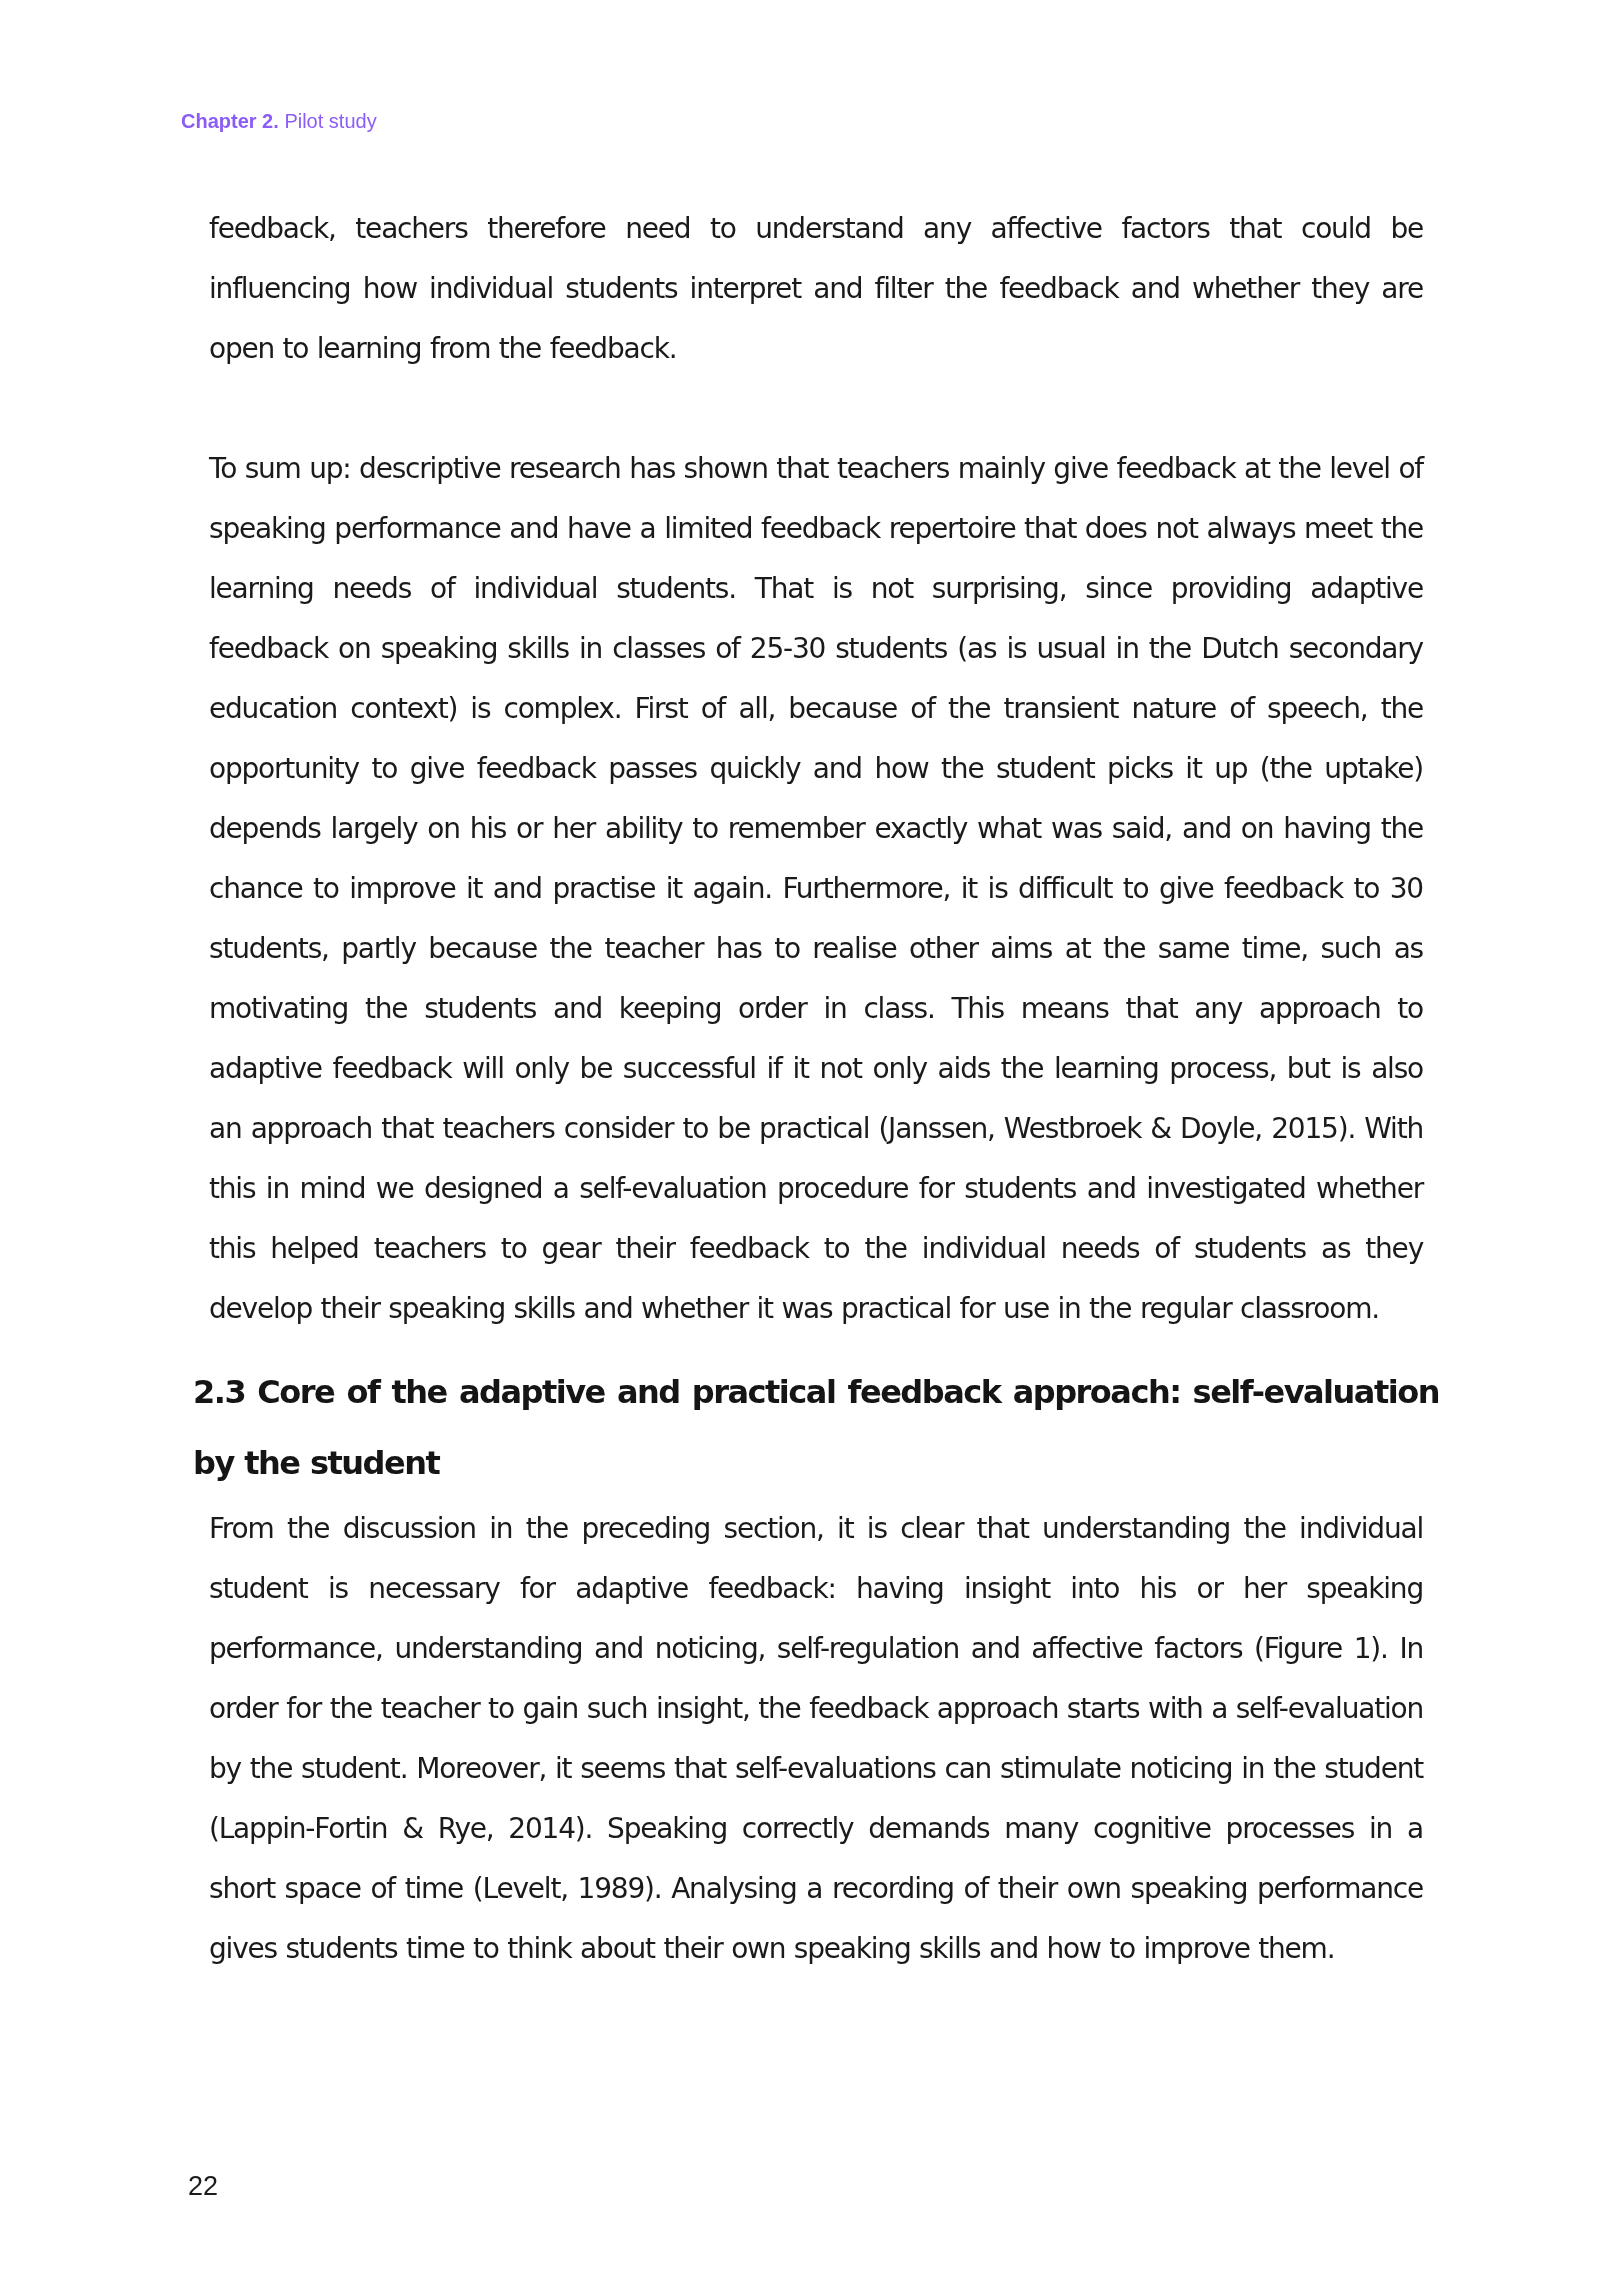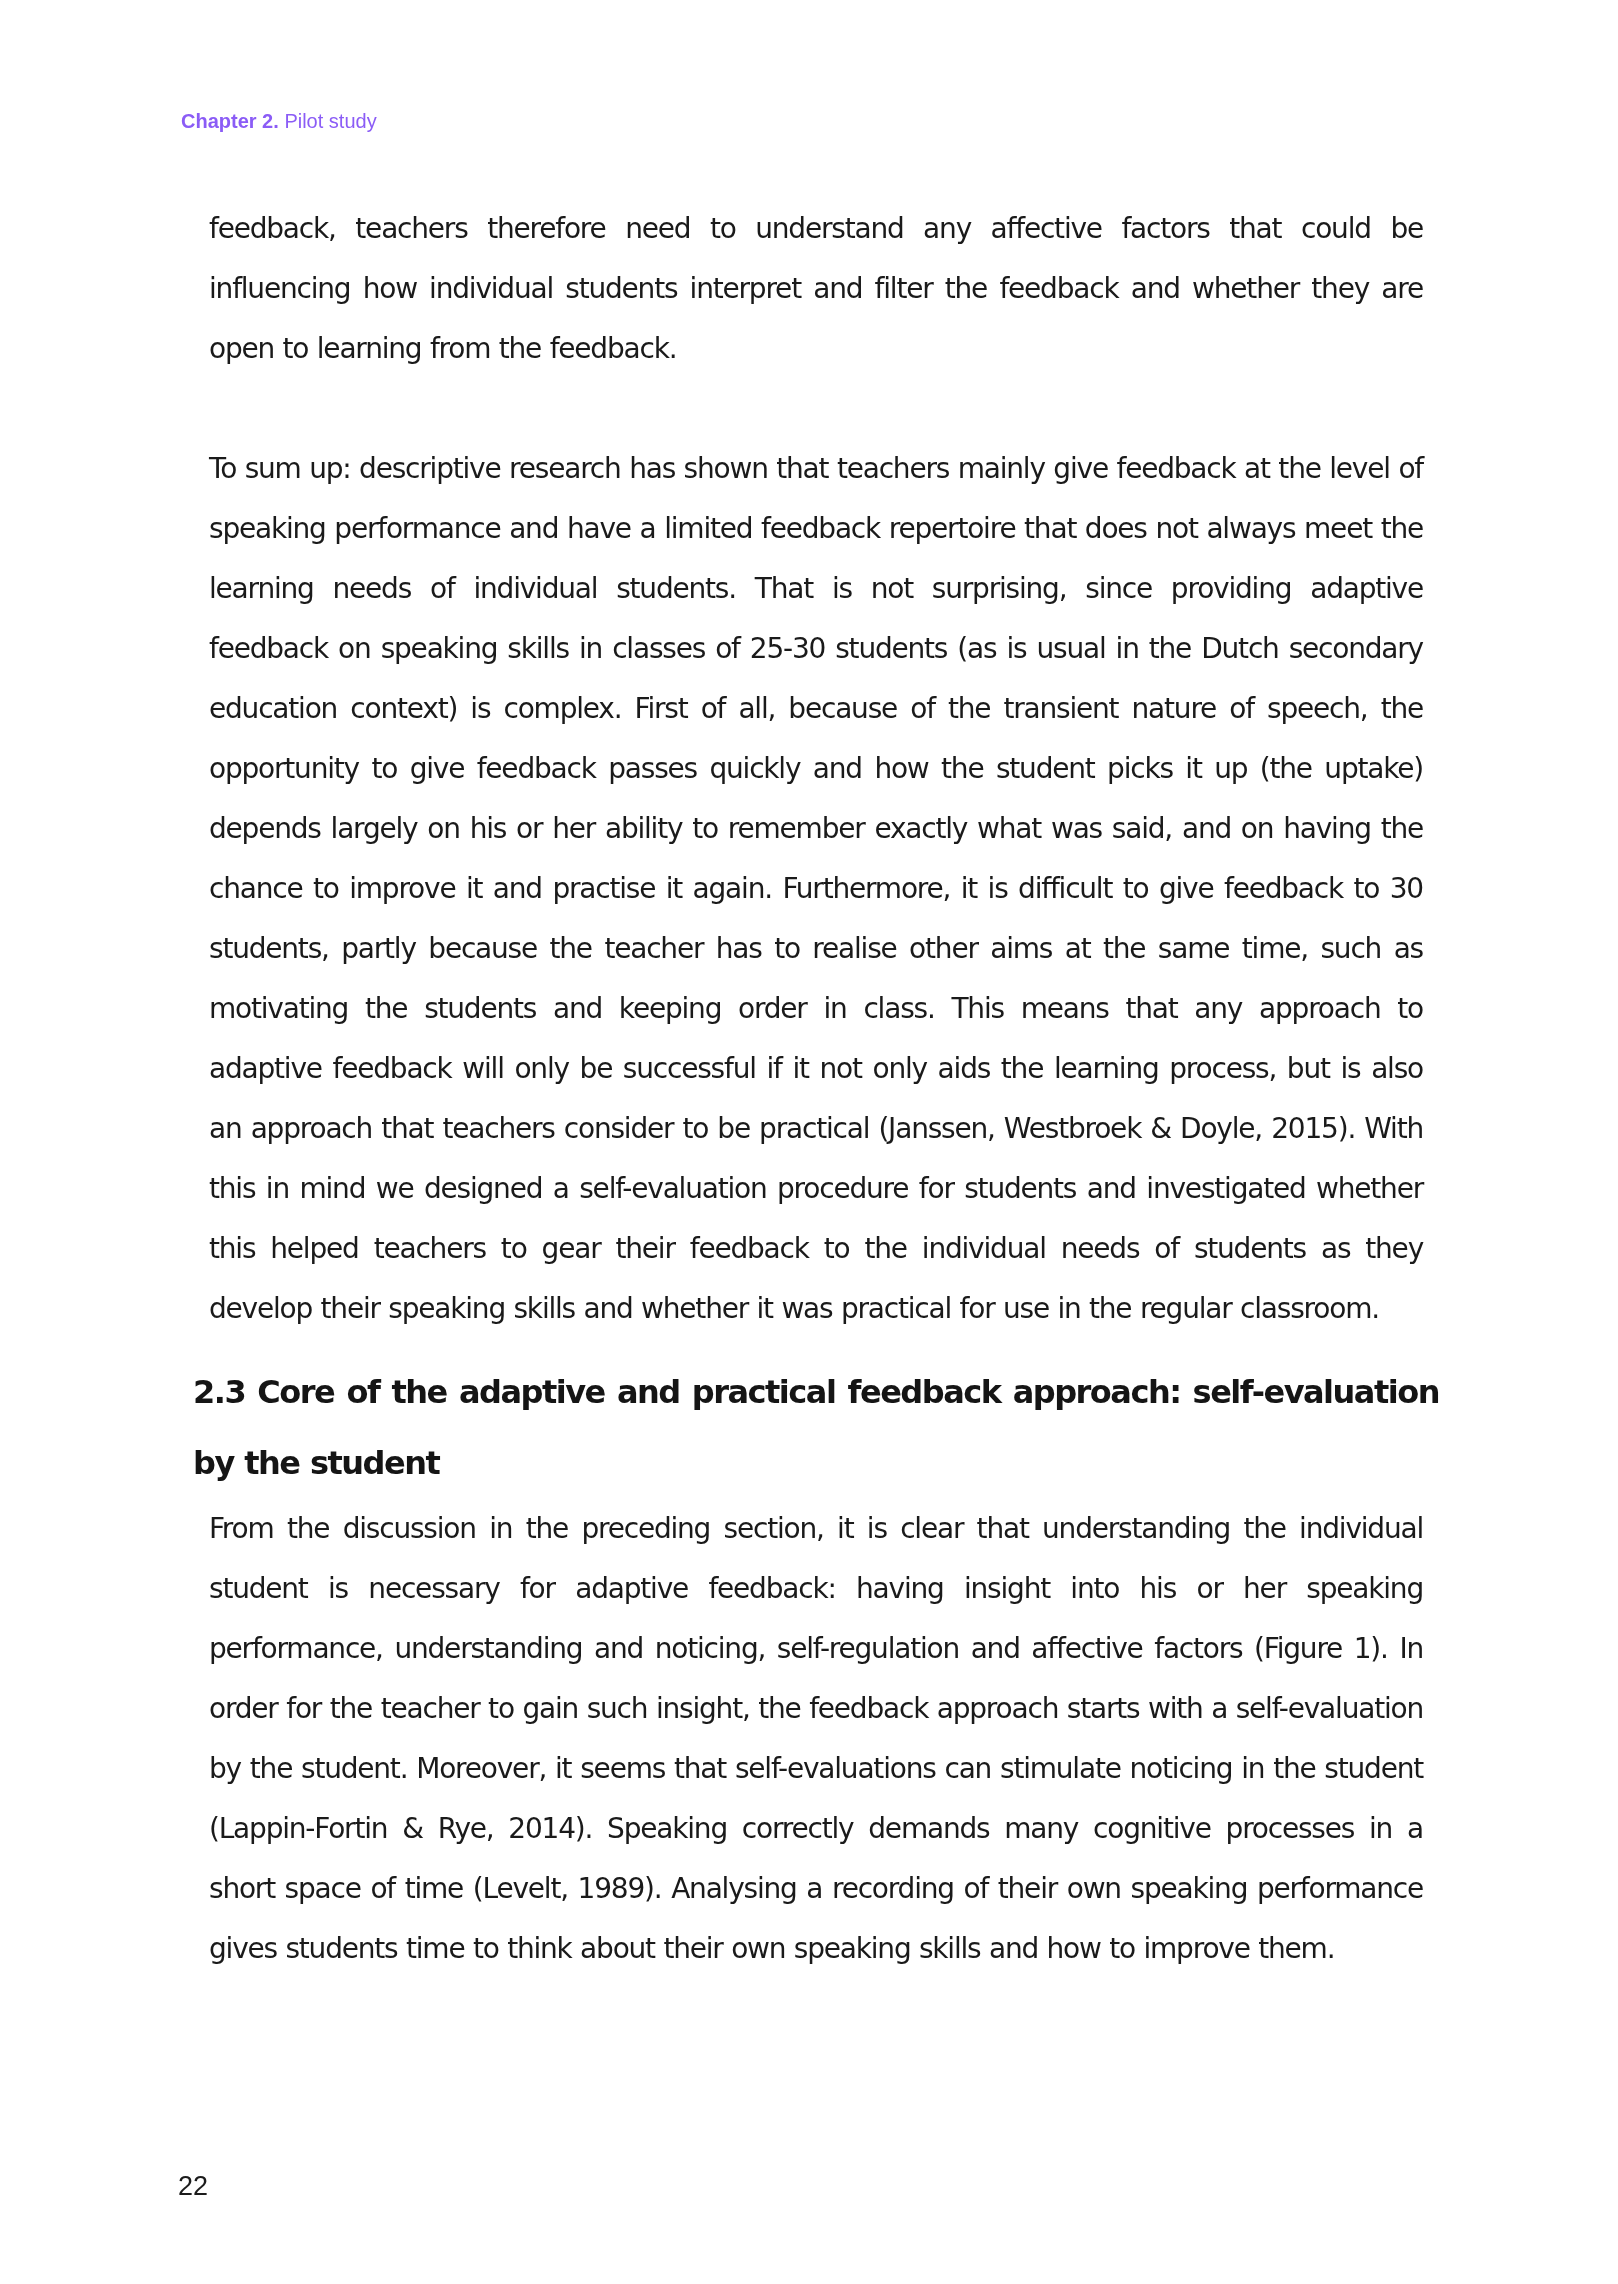--- a/index.html
+++ b/index.html
@@ -56,21 +56,21 @@
       line-height: 71px;
       color: #151515;
       text-align: justify;
       text-align-last: left;
     }
     .section-heading + .para {
       margin-top: 0;
     }
     .page-number {
       position: absolute;
-      left: 178px;
+      left: 188px;
       top: 2171px;
       font-family: "Liberation Sans", sans-serif;
       font-size: 27px;
       color: #1c1c1c;
     }
   </style>
 </head>
 <body>
 
 <div class="running-header">

